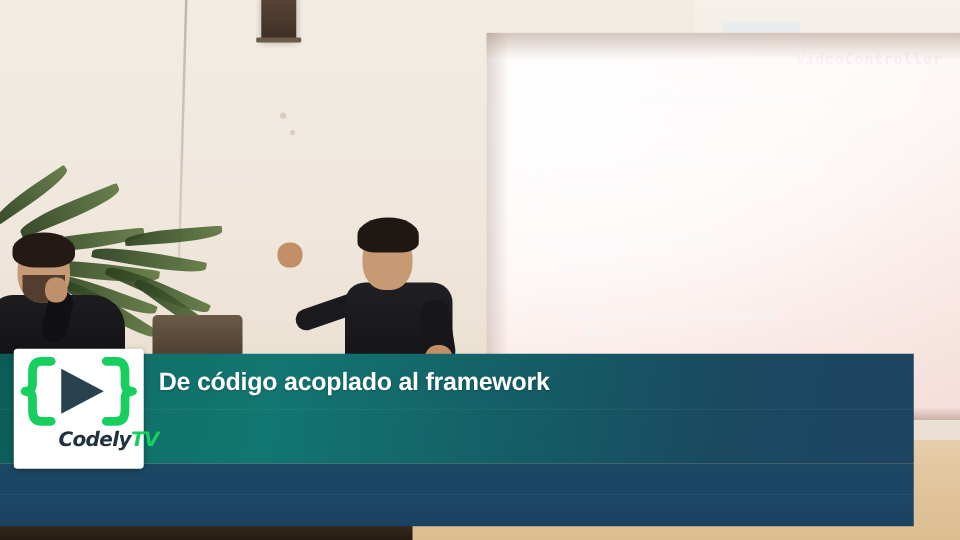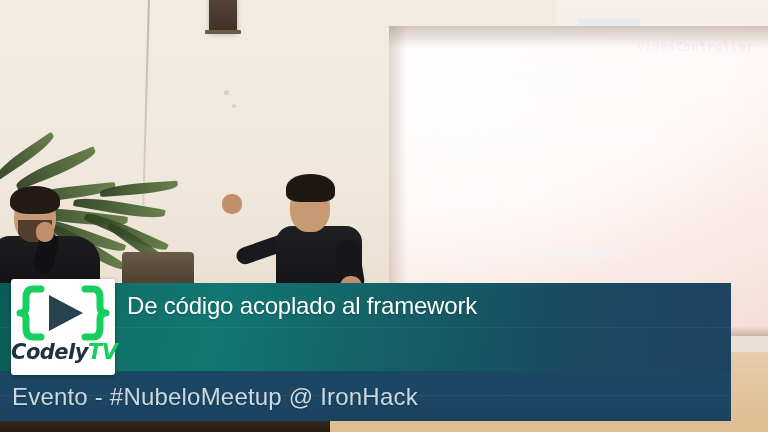--- a/index.html
+++ b/index.html
@@ -299,43 +299,43 @@
     border-radius: 3px;
     box-shadow: 0 1px 4px rgba(0,0,0,.35);
   }
   .logo-marks {
     position: absolute;
     left: 0; top: 4px;
     width: 104px; height: 60px;
   }
   .logo-word {
     position: absolute;
-    left: 0; top: 60px;
+    left: 12px; top: 60px;
     width: 104px;
-    text-align: left;
+    text-align: right;
     font-family: "DejaVu Sans", sans-serif;
     font-style: italic;
     font-weight: bold;
-    font-size: 21px;
+    font-size: 16px;
     letter-spacing: -0.5px;
     line-height: 26px;
     white-space: nowrap;
   }
   .logo-word .codely { color: #20313f; }
   .logo-word .tv { color: #17cf5f; }
 
   .headline {
     position: absolute;
     left: 127px;
     top: 3px;
     width: 596px;
     color: #ffffff;
     font-family: "Liberation Sans", sans-serif;
-    font-weight: normal;
-    font-size: 24px;
+    font-weight: bold;
+    font-size: 20px;
     line-height: 40px;
     letter-spacing: -0.2px;
     text-shadow: 0 1px 2px rgba(0,0,0,.22);
   }
   .headline .line { display: block; white-space: nowrap; }
 
   .subtitle {
     position: absolute;
     left: 12px;
     top: 100px;
@@ -459,16 +459,15 @@
       </svg>
       <div class="logo-word">
         <span class="codely">Codely</span><span class="tv">TV</span>
       </div>
     </div>
 
     <div class="headline">
       <span class="line">De código acoplado al framework</span>
     </div>
 
-    <div class="subtitle">Evento - #NubeloMeetup @ IronHack</div>
   </div>
 
 </div>
 
 </body></html>

